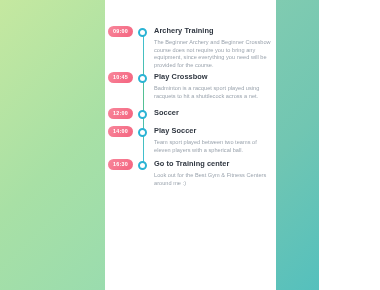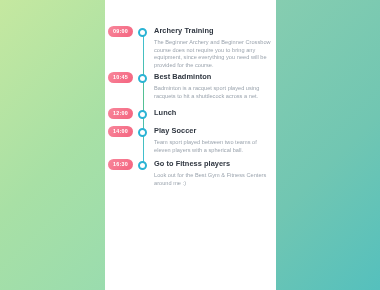--- a/index.html
+++ b/index.html
@@ -9,21 +9,21 @@
   body {
     width: 380px;
     height: 290px;
     overflow: hidden;
     font-family: "Liberation Sans", sans-serif;
     background: #ffffff;
   }
 
   #stage {
     position: relative;
-    width: 380px;
+    width: 319px;
     height: 290px;
     overflow: hidden;
   }
 
   
   #bg-left {
     position: absolute;
     left: 0;
     top: 0;
     width: 105px;
@@ -142,43 +142,43 @@
           <div class="marker"></div>
           <div class="content">
             <div class="title">Archery Training</div>
             <div class="desc">The Beginner Archery and Beginner Crossbow course does not require you to bring any equipment, since everything you need will be provided for the course.</div>
           </div>
         </div>
         <div class="row" style="top: 72px;">
           <div class="badge">10:45</div>
           <div class="marker"></div>
           <div class="content">
-            <div class="title">Best Badminton</div>
+            <div class="title">Play Crossbow</div>
             <div class="desc">Badminton is a racquet sport played using racquets to hit a shuttlecock across a net.</div>
           </div>
         </div>
         <div class="row" style="top: 108px;">
           <div class="badge">12:00</div>
           <div class="marker"></div>
           <div class="content">
-            <div class="title">Lunch</div>
+            <div class="title">Soccer</div>
           </div>
         </div>
         <div class="row" style="top: 126px;">
           <div class="badge">14:00</div>
           <div class="marker"></div>
           <div class="content">
             <div class="title">Play Soccer</div>
             <div class="desc">Team sport played between two teams of eleven players with a spherical ball.</div>
           </div>
         </div>
         <div class="row" style="top: 159px;">
           <div class="badge">16:30</div>
           <div class="marker"></div>
           <div class="content">
-            <div class="title">Go to Fitness players</div>
+            <div class="title">Go to Training center</div>
             <div class="desc">Look out for the Best Gym &amp; Fitness Centers around me :)</div>
           </div>
         </div>
       </div>
   </div>
 
 </div>
 
 </body></html>

